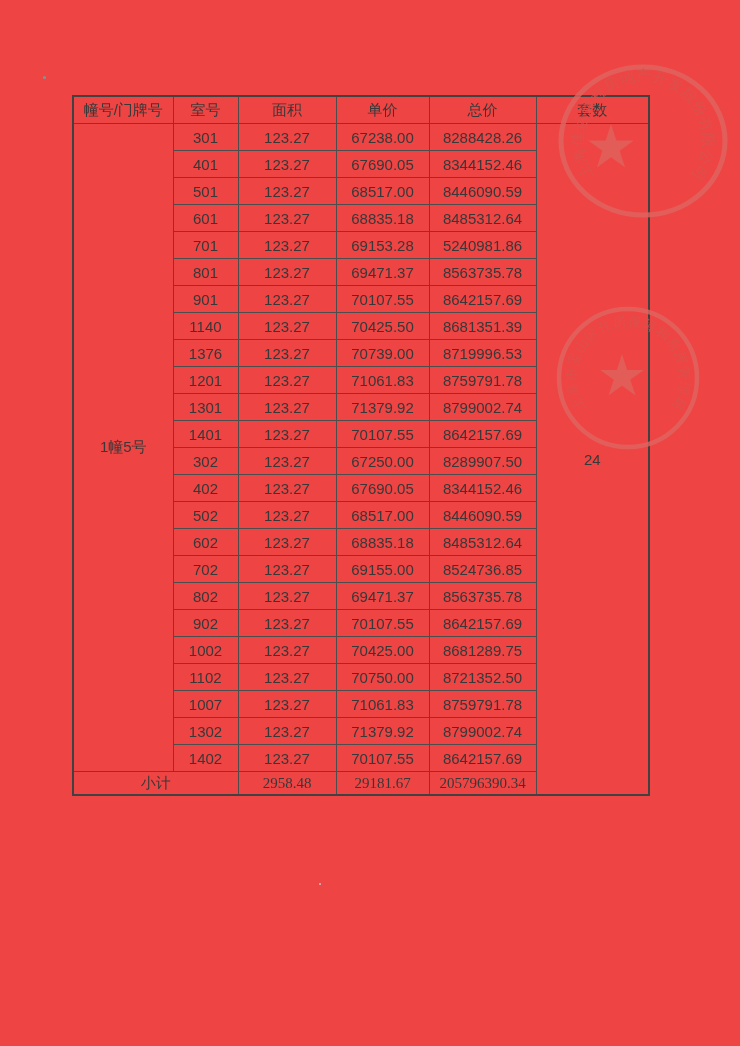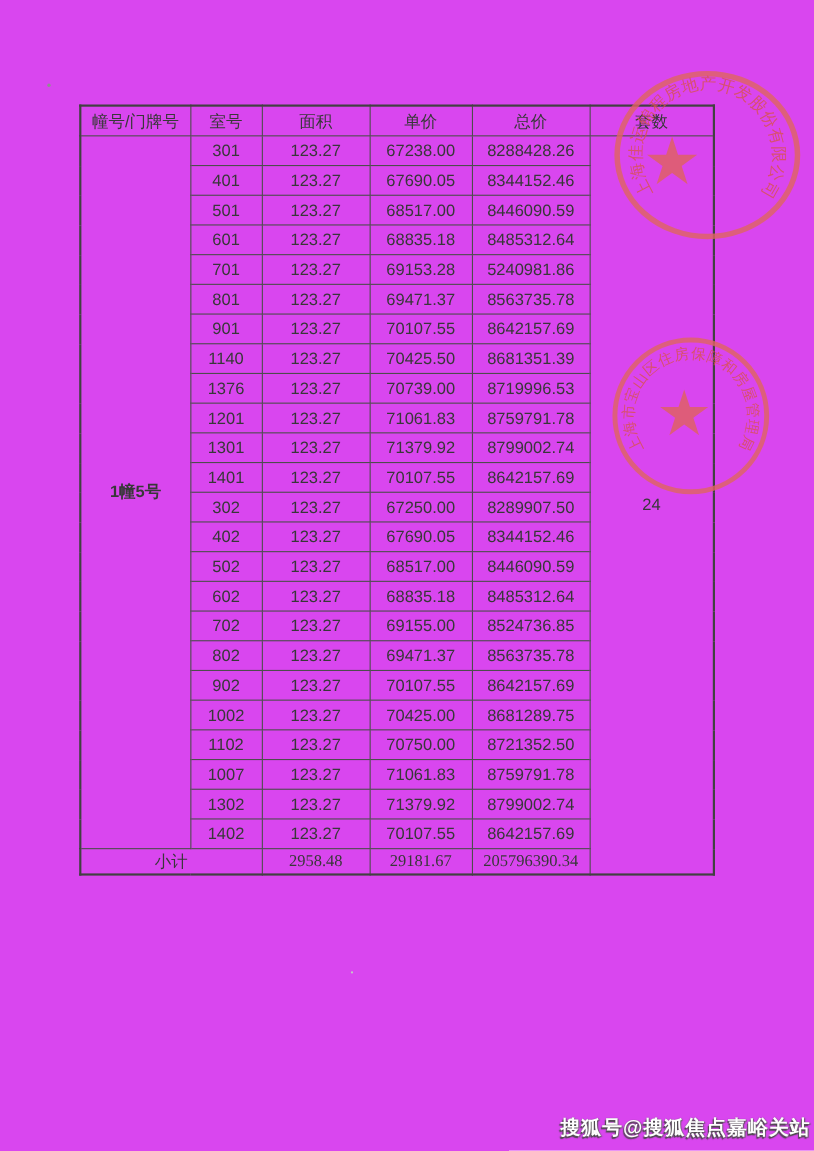--- a/index.html
+++ b/index.html
@@ -1,19 +1,19 @@
 <!DOCTYPE html>
 <html><head>
 <meta charset="utf-8">
 <style>
   html,body { margin:0; padding:0; }
   .page {
     position:relative;
     width:740px; height:1046px;
-    background:#d946ef;
+    background:#ef4444;
     font-family:"Liberation Sans", sans-serif;
     overflow:hidden;
   }
   .speck {
     position:absolute; border-radius:50%;
   }
   .speck.s1 { left:43px; top:76px; width:3px; height:3px; background:#8f8f8f; }
   .speck.s2 { left:319px; top:883px; width:2px; height:2px; background:#c6c6c6; }
 
   table.price-table {
@@ -29,21 +29,21 @@
     text-align:center;
     vertical-align:middle;
     color:#383838;
     font-size:15px;
     padding:0;
     overflow:hidden;
     white-space:nowrap;
   }
   .price-table thead th { height:26px; font-weight:500; }
   .price-table tbody td { height:26px; }
-  .price-table td.building { font-weight:bold;margin-left:20px; }
+  .price-table td.building { font-weight:normal;margin-left:20px; }
   .price-table tr.subtotal td { height:22px;font-family:Liberation Serif, serif; }
 
   .stamp { position:absolute; z-index:5; opacity:0.8; }
   .stamp svg { display:block; }
 
   .watermark {
     position:absolute;
     right:3px; top:1013px;
     z-index:6;
     font-size:18px;
@@ -251,15 +251,14 @@
     <svg width="146" height="146" viewBox="0 0 146 146">
       <circle cx="72" cy="72" r="69" fill="none" stroke="#e06560" stroke-width="4.5"></circle>
       <path id="authority-arc" d="M 29.4 101.8 A 52 52 0 1 1 114.6 101.8" fill="none"></path>
       <text font-size="13.5" fill="#d8534e" letter-spacing="0.6" style="font-family:'Liberation Sans',sans-serif;">
         <textPath href="#authority-arc">上海市宝山区住房保障和房屋管理局</textPath>
       </text>
       <polygon points="0,-23 5.2,-7.1 21.9,-7.1 8.3,2.7 13.5,18.6 0,8.8 -13.5,18.6 -8.3,2.7 -21.9,-7.1 -5.2,-7.1" transform="translate(66,71)" fill="#e0625d"></polygon>
     </svg>
   </div>
 
-  <div class="watermark">搜狐号@搜狐焦点嘉峪关站</div>
 
 </div>
 
 </body></html>

